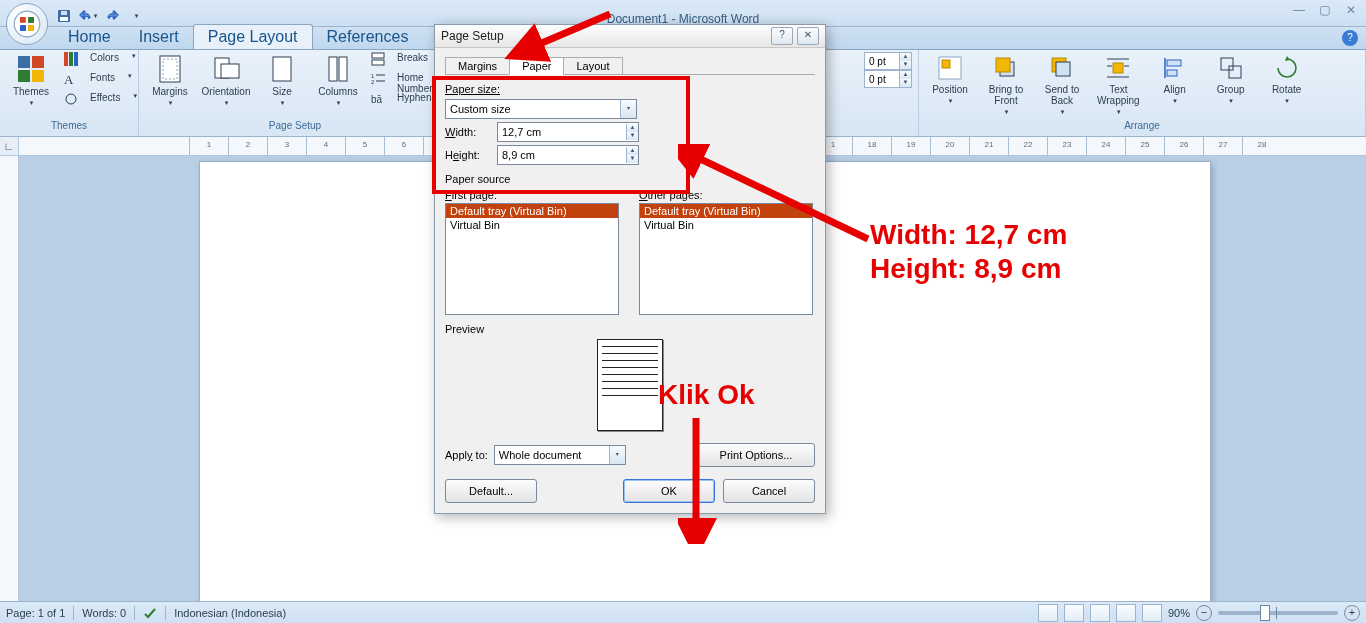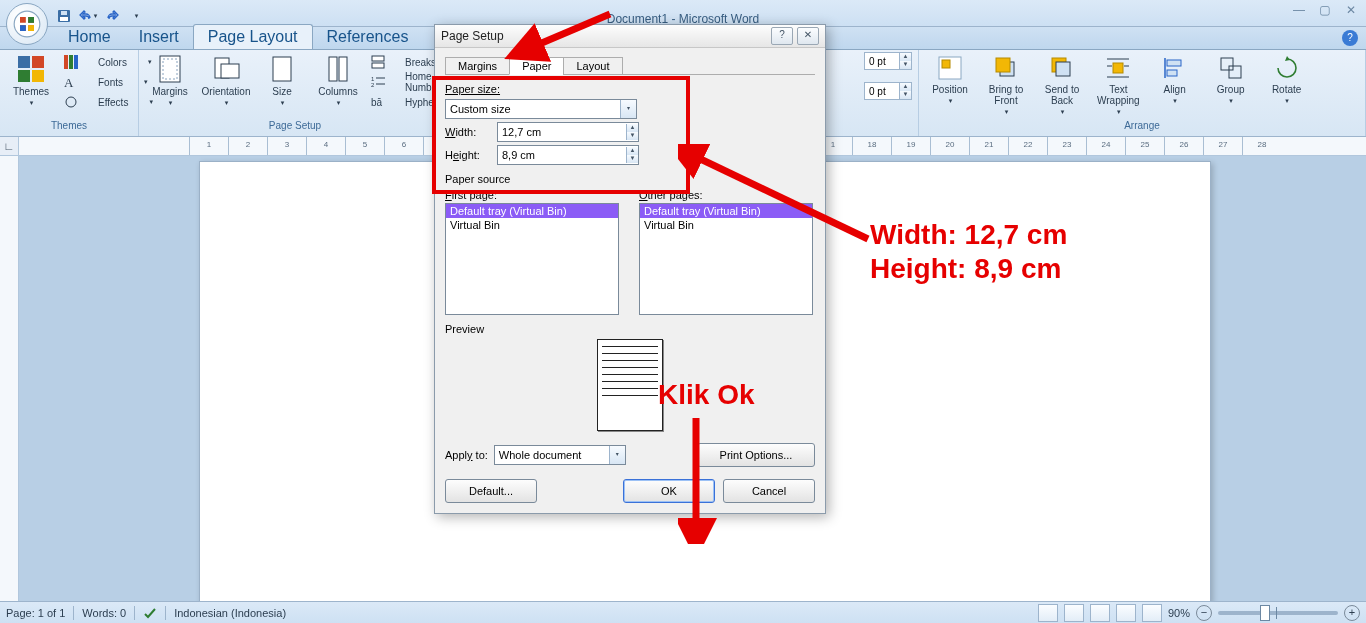--- a/index.html
+++ b/index.html
@@ -19,21 +19,21 @@
   .ribbon-tab{padding:3px 14px;color:#18548b;font-size:16px;cursor:pointer}
   .ribbon-tab.active{background:#e8f1fa;border:1px solid #8aa7c2;border-bottom:none;border-radius:3px 3px 0 0}
   .ribbon-help{position:absolute;right:8px;top:3px;width:16px;height:16px;border-radius:50%;background:#3a7bd5;color:#fff;text-align:center;line-height:16px;font-size:10px}
   
   .ribbon{height:86px;background:linear-gradient(#e9f1fa,#d7e6f4);display:flex;border-bottom:1px solid #9db4cc}
   .group{display:flex;flex-direction:column;border-right:1px solid #b7cde3;padding:2px 6px 0 6px}
   .group-body{flex:1;display:flex;align-items:flex-start;gap:6px}
   .group-label{height:16px;text-align:center;color:#3d6a97;font-size:10px}
   .big-btn{display:flex;flex-direction:column;align-items:center;justify-content:flex-start;gap:2px;padding:2px 4px;min-width:42px;color:#2c3e50}
   .big-btn .lbl{font-size:10px;text-align:center;line-height:11px}
-  .mini{display:flex;align-items:center;gap:20px;height:20px;color:#2c3e50;font-size:10px;padding:0 2px}
+  .mini{display:flex;align-items:flex-start;gap:12px;height:20px;color:#2c3e50;font-size:10px;padding:0 2px}
   .mini svg,.big-btn svg{flex:none}
   .stack{display:flex;flex-direction:column;gap:0px}
   .drop-tri{font-size:7px;color:#2c3e50;margin-left:1px}
   
   .spin-input{height:16px;border:1px solid #9db4cc;background:#fff;display:flex;align-items:center}
   .spin-input span{flex:1;padding:0 4px;font-size:10px;white-space:nowrap}
   .spin-btns{width:12px;display:flex;flex-direction:column}
   .spin-btns div{height:8px;background:linear-gradient(#f7fbff,#d8e6f4);border-left:1px solid #9db4cc;font-size:6px;text-align:center;line-height:7px;color:#456}
   
   .ruler-strip{height:18px;background:#e7eef7;border-bottom:1px solid #b1c7dd;position:relative;display:flex}
@@ -66,21 +66,21 @@
   .fieldset-label{font-size:11px;margin:8px 0 4px 0}
   .frm-row{display:flex;align-items:center;gap:6px;margin:3px 0}
   .frm-row label{width:46px;font-size:11px}
   .frm-row label u{text-decoration:underline}
   .txt{height:18px;border:1px solid #7a8a9a;background:#fff;display:flex;align-items:center}
   .txt span{flex:1;padding:0 4px;font-size:11px}
   .combo{width:190px}
   .num{width:140px}
   .listbox{width:172px;height:110px;border:1px solid #7a8a9a;background:#fff;overflow:hidden}
   .listbox .item{padding:1px 4px;font-size:11px}
-  .listbox .item.sel{background:#8b5cf6;color:#fff}
+  .listbox .item.sel{background:#c2410c;color:#fff}
   .lists{display:flex;gap:20px}
   .preview-box{width:64px;height:90px;border:1px solid #222;background:#fff;margin:4px auto 0;position:relative;box-shadow:1px 1px 0 #888}
   .preview-box .l{height:1px;background:#222;margin:6px 4px 0 4px}
   .dlg-buttons{display:flex;gap:8px;justify-content:flex-start;margin-top:12px}
   .winbtn{min-width:74px;height:22px;border:1px solid #7a8a9a;background:linear-gradient(#fdfdfd,#e3e3e3);border-radius:3px;font-size:11px;display:flex;align-items:center;justify-content:center;padding:0 8px}
   .winbtn.primary{border:1px solid #3a71d8;box-shadow:0 0 0 1px #9cc1f5 inset}
   
   .anno{position:absolute;z-index:40;pointer-events:none}
   .anno-text{font-family:Verdana,"Segoe UI",sans-serif;font-weight:700;color:#e60000;font-size:28px;line-height:34px}
   .redbox{position:absolute;border:4px solid #e60000;z-index:30;pointer-events:none}
@@ -240,21 +240,21 @@
             <span>Hyphenation</span>
             <span class="drop-tri">▾</span>
           </div>
       </div>
     </div>
     <div class="group-label">Page Setup</div>
   </div>
 
   <div class="group" style="width:454px">
     <div class="group-body" style="justify-content:flex-end;gap:3px">
-      <div class="stack" style="gap:12px">
+      <div class="stack" style="gap:0">
         <div class="spin-input" style="width:46px">
             <span>0 pt</span>
             <div class="spin-btns">
               <div>▲</div>
               <div>▼</div>
             </div>
           </div>
         <div class="spin-input" style="width:46px">
             <span>0 pt</span>
             <div class="spin-btns">

